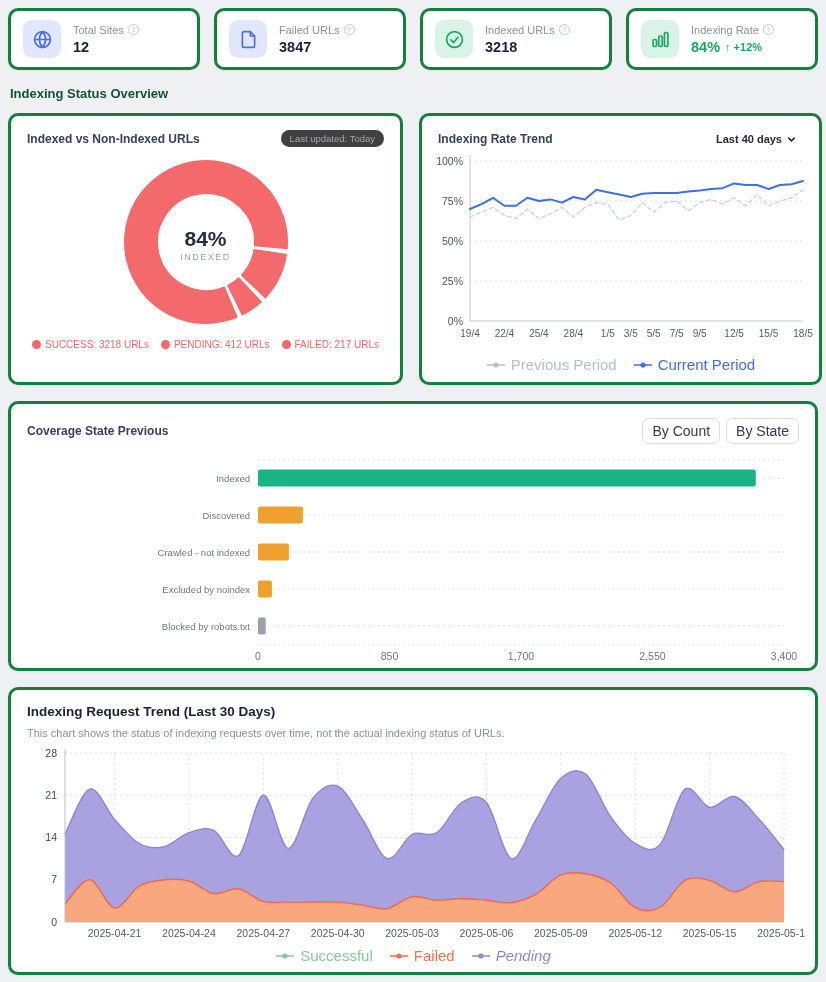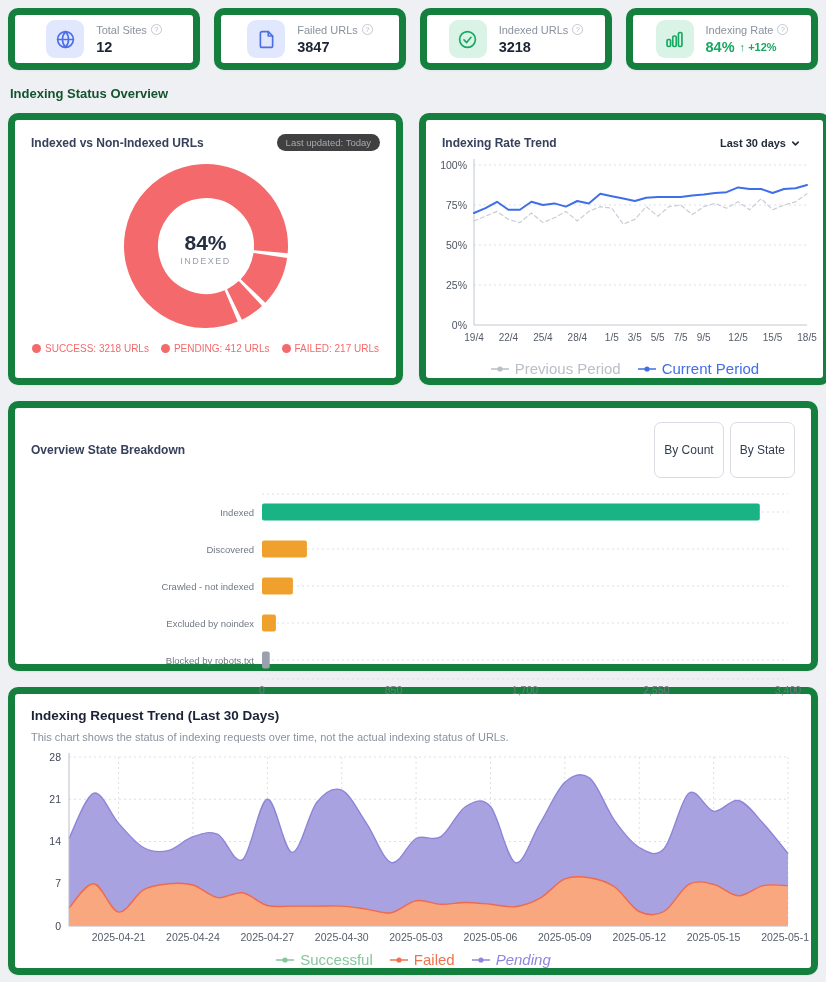--- a/index.html
+++ b/index.html
@@ -7,24 +7,23 @@
   body {
     font-family:"Liberation Sans", sans-serif;
     background:#eef0f4;
     color:#1c2433;
     width:826px; height:982px;
     overflow:hidden;
   }
   .page { padding:8px; width:826px; height:982px; }
   .card {
     background:#fff;
-    border:7px solid #15803d;
+    border:3px solid #15803d;
     border-radius:10px;
     box-shadow:0 1px 2px rgba(16,24,40,.05);
-    justify-content:center;
   }
   
   .stats-row { display:grid; grid-template-columns:repeat(4,1fr); gap:14px; }
   .stat-card { display:flex; align-items:center; gap:12px; padding:11px 12px; height:62px; }
   .stat-icon { width:38px; height:38px; border-radius:9px; display:flex; align-items:center; justify-content:center; flex:none; }
   .stat-label { font-size:11px; color:#8a919e; display:flex; align-items:center; gap:4px; margin-bottom:3px; }
   .stat-value { font-size:14.5px; font-weight:700; color:#1b2433; display:flex; align-items:center; gap:5px; }
   .stat-value.green { color:#18a862; }
   .delta { font-size:11px; font-weight:600; color:#18a862; }
   .qmark {
@@ -47,22 +46,22 @@
   .donut-legend .item { display:flex; align-items:center; gap:4px; font-size:10px; color:#f4696c; }
   .dot { width:9px; height:9px; border-radius:50%; background:#f4696c; flex:none; }
   .trend-card { height:272px; }
   .range-select { display:flex; align-items:center; gap:4px; background:#fff; border:none; font-family:inherit;
     font-size:11px; font-weight:600; color:#222b3a; cursor:pointer; padding:3px 6px; border-radius:8px; }
   .chart-legend { display:flex; justify-content:center; gap:16px; margin-top:2px; }
   .chart-legend .item { display:flex; align-items:center; gap:5px; font-size:15px; }
   
   .coverage-card { height:270px; margin-top:16px; }
   .btn-group { display:flex; gap:6px; }
-  .pill-btn { background:#fff; border:1px solid #d9dce2; border-radius:7px; padding:20px 9px;
-    font-family:inherit; font-size:12px; color:#333d4f; cursor:pointer; }
+  .pill-btn { background:#fff; border:1px solid #d9dce2; border-radius:7px; padding:4px 9px;
+    font-family:inherit; font-size:14px; color:#333d4f; cursor:pointer; }
   
   .request-card { height:288px; margin-top:16px; padding:14px 16px 10px; }
   .request-card h3 { font-size:13.5px; font-weight:700; color:#1a2235; }
   .request-card .subtitle { font-size:11px; color:#8a919e; margin-top:8px; margin-bottom:4px; }
   svg text { font-family:"Liberation Sans", sans-serif; }
 </style>
 </head>
 <body>
 
 <div class="page">
@@ -173,21 +172,21 @@
             <span class="dot"></span>
             <span>FAILED: 217 URLs</span>
           </div>
         </div>
     </section>
 
     <section class="card trend-card">
       <div class="card-head">
         <h3>Indexing Rate Trend</h3>
         <button class="range-select">
-          <span>Last 30 days</span>
+          <span>Last 40 days</span>
           <svg width="11" height="11" viewBox="0 0 24 24" fill="none" stroke="#1f2937" stroke-width="3.4" stroke-linecap="round" stroke-linejoin="round">
             <polyline points="6 9 12 15 18 9"></polyline>
           </svg>
         </button>
       </div>
       <svg id="trendSvg" width="397" height="202" viewBox="0 0 397 202">
           <line x1="48" y1="13" x2="381" y2="13" stroke="#dcdfe5" stroke-width="1" stroke-dasharray="2 3"></line>
           <text x="41" y="16.5" text-anchor="end" font-size="10.5" fill="#4d5562">100%</text>
           <line x1="48" y1="53" x2="381" y2="53" stroke="#dcdfe5" stroke-width="1" stroke-dasharray="2 3"></line>
           <text x="41" y="56.5" text-anchor="end" font-size="10.5" fill="#4d5562">75%</text>
@@ -231,21 +230,21 @@
               </svg>
             </span>
             <span>Current Period</span>
           </div>
         </div>
     </section>
   </div>
 
   <section class="card coverage-card">
     <div class="card-head">
-      <h3>Overview State Breakdown</h3>
+      <h3>Coverage State Previous</h3>
       <div class="btn-group" id="coverageBtns">
           <button class="pill-btn">By Count</button>
           <button class="pill-btn">By State</button>
         </div>
     </div>
     <svg id="coverageSvg" width="778" height="218" viewBox="0 0 778 218" style="margin:8px 16px 0;">
         <line x1="231" y1="8" x2="757" y2="8" stroke="#dcdfe5" stroke-width="1" stroke-dasharray="2 3"></line>
         <line x1="231" y1="26" x2="757" y2="26" stroke="#dcdfe5" stroke-width="1" stroke-dasharray="2 3"></line>
         <text x="223" y="29.5" text-anchor="end" font-size="9.5" fill="#707785">Indexed</text>
         <rect x="231" y="17.5" width="497.8" height="17" rx="2" fill="#1ab384"></rect>

